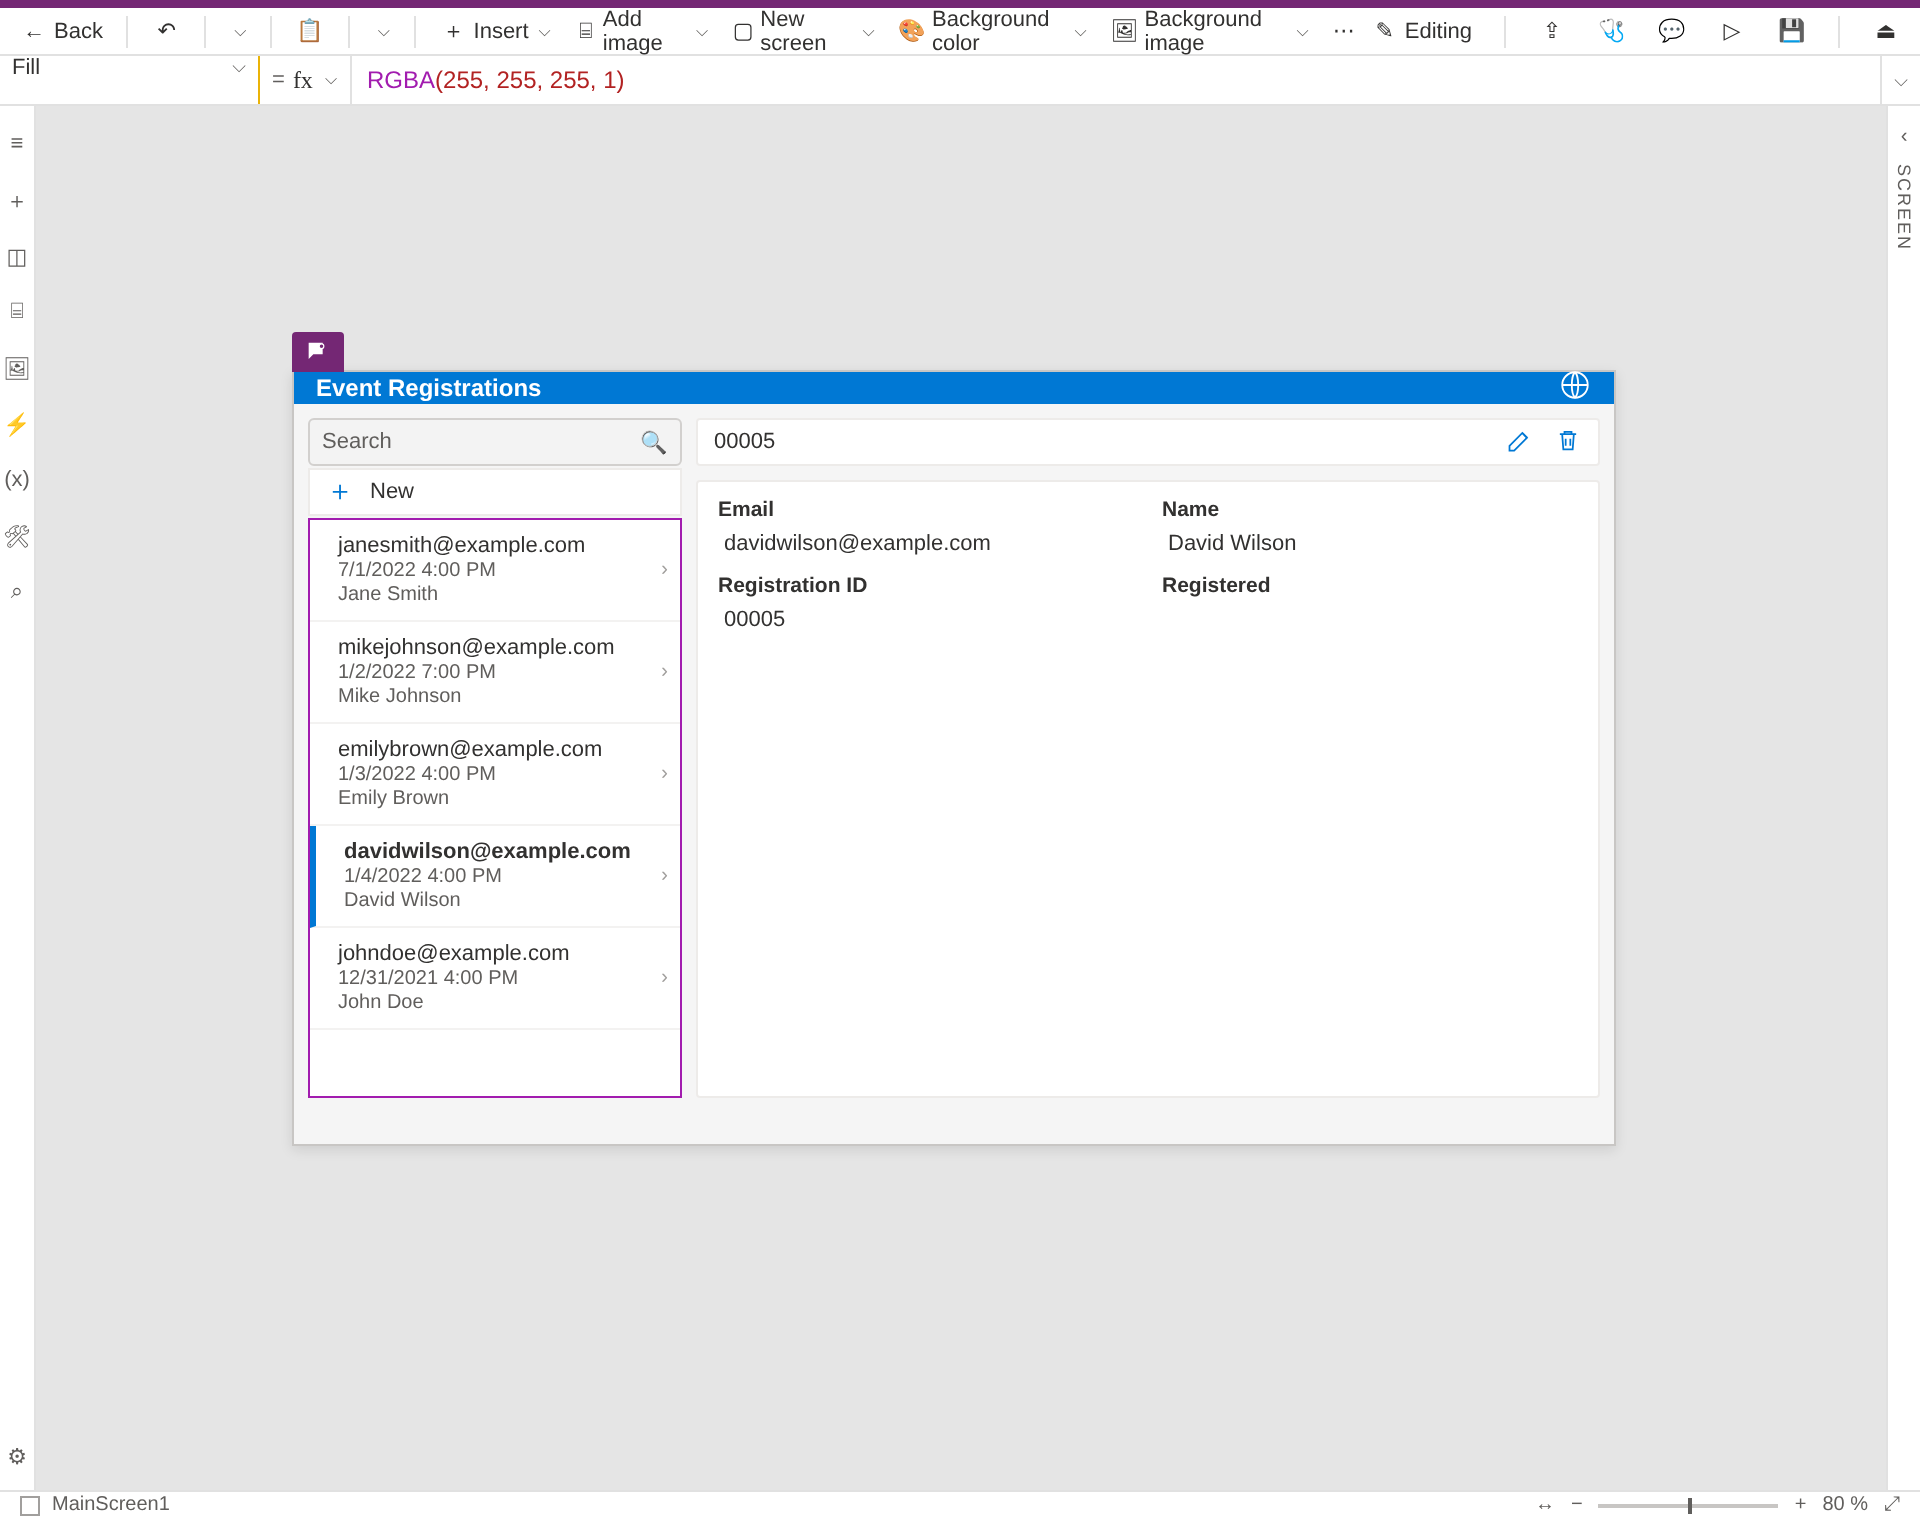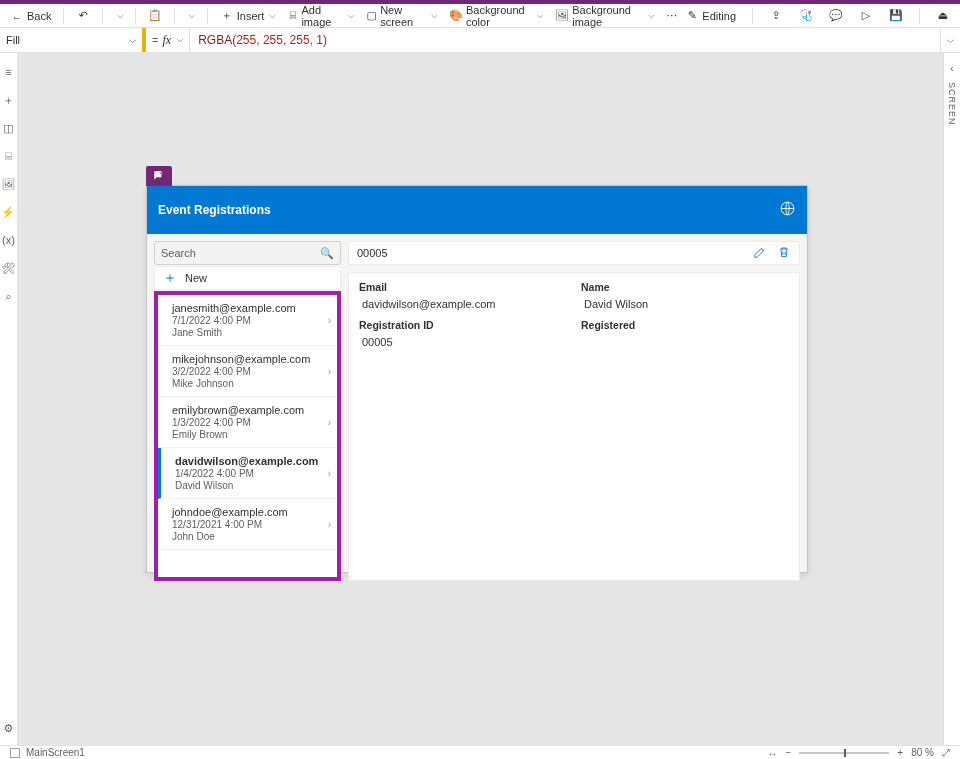--- a/index.html
+++ b/index.html
@@ -12,57 +12,57 @@
 .command-bar { height: 24px; background: #fff; border-bottom: 1px solid #e1e1e1; display: flex; align-items: center; padding: 0 6px; font-size: 11px; color: #323130; }
 .cmd-group { display: flex; align-items: center; gap: 4px; }
 .cmd-btn { display: flex; align-items: center; gap: 3px; padding: 2px 4px; cursor: pointer; color: #323130; }
 .cmd-sep { width: 1px; height: 16px; background: #e1e1e1; margin: 0 4px; }
 .cmd-icon { width: 14px; height: 14px; display: inline-flex; align-items: center; justify-content: center; }
 .cmd-right { margin-left: auto; display: flex; align-items: center; gap: 8px; }
 .chev-down { font-size: 8px; color: #605e5c; margin-left: 2px; }
 
 
 .formula-bar { height: 25px; background: #fff; border-bottom: 1px solid #e1e1e1; display: flex; align-items: center; font-size: 11px; }
-.property-sel { width: 146px; height: 100%; border-right: 4px solid #eab308; display: flex; align-items: center; padding: 0 6px; color: #323130; position: relative; }
+.property-sel { width: 130px; height: 100%; border-right: 1px solid #eab308; display: flex; padding: 0 6px; color: #323130; position: relative; }
 .property-sel::after { content: "⌵"; position: absolute; right: 6px; font-size: 9px; color: #605e5c; }
 .fx-block { display: flex; align-items: center; gap: 4px; padding: 0 6px; border-right: 1px solid #e1e1e1; height: 100%; }
 .eq-sign { color: #605e5c; }
-.fx-label { font-style: italic; font-family: Georgia, serif; font-size: 12px; color: #323130; }
+.fx-label { font-family: Georgia, serif; font-size: 12px; color: #323130; }
 .formula-input { flex: 1; padding: 0 8px; font-family: Consolas, monospace; font-size: 12px; height: 100%; display: flex; align-items: center; }
-.formula-func { color: #7f1d1d; }
+.formula-func { color: #a21caf; }
 .formula-args { color: #b22222; }
 .formula-expand { width: 20px; display: flex; align-items: center; justify-content: center; border-left: 1px solid #e1e1e1; height: 100%; color: #605e5c; font-size: 9px; }
 
 
 .main-row { display: flex; height: calc(759px - 4px - 24px - 25px - 14px); }
 .left-rail { width: 18px; border-right: 1px solid #e1e1e1; display: flex; flex-direction: column; align-items: center; gap: 14px; padding-top: 12px; }
 .rail-icon { width: 14px; height: 14px; color: #605e5c; cursor: pointer; display:flex; align-items:center; justify-content:center; font-size:11px;}
 .canvas-wrap { flex: 1; background: #e5e5e5; position: relative; overflow: hidden; }
 .right-rail { width: 17px; border-left: 1px solid #e1e1e1; display:flex; flex-direction:column; align-items:center; padding-top:10px; gap:8px;}
 .right-rail .collapse { font-size:10px; color:#605e5c;}
 .right-rail .vtext { writing-mode: vertical-rl; font-size:9px; color:#605e5c; letter-spacing:1px;}
 
 
 .form-outline { position: absolute; left: 128px; top: 132px; width: 662px; height: 388px; background: #f5f5f5; border: 1px solid #c8c6c4; box-shadow: 0 2px 6px rgba(0,0,0,0.1); }
 .fab { position: absolute; left: -1px; top: -20px; width: 26px; height: 20px; background: #742774; display: flex; align-items: center; justify-content: center; border-radius: 2px 2px 0 0; }
 .fab svg { width: 14px; height: 14px; fill: #fff; }
 
-.app-header { height: 48px; background: #0078d4; color: #fff; display: flex; align-items: center; padding: 0 11px; font-size: 12px; font-weight: 600; }
+.app-header { height: 16px; background: #0078d4; color: #fff; display: flex; align-items: center; padding: 0 11px; font-size: 12px; font-weight: 600; }
 .globe { margin-left: auto; }
 .globe svg { width: 17px; height: 17px; stroke: #fff; fill: none; stroke-width: 1.3; }
 
 .app-body { display: flex; padding: 7px; gap: 7px; height: calc(100% - 32px); }
 
 
 .left-panel { width: 187px; display: flex; flex-direction: column; gap: 1px; }
 .search-row { background: #fff; border: 1px solid #d2d0ce; border-radius: 3px; height: 24px; display: flex; align-items: center; padding: 0 6px; font-size: 11px; color: #605e5c; background:#f3f3f3;}
 .search-row .mag { margin-left: auto; color: #0078d4; }
 .new-row { background: #fff; border: 1px solid #edebe9; height: 24px; display: flex; align-items: center; padding: 0 8px; font-size: 11px; color: #323130; gap:8px;}
 .new-row .plus { color: #0078d4; font-size: 14px; font-weight:300;}
-.list-box { background: #fff; border: 4px solid #a21caf; flex:1; overflow:hidden; }
+.list-box { background: #fff; border: 1px solid #a21caf; flex:1; overflow:hidden; }
 .list-item { position:relative; padding: 7px 10px 7px 14px; border-bottom: 1px solid #f3f2f1; cursor:pointer;}
 .list-item .email { font-size: 11px; color: #323130; }
 .list-item .date { font-size: 10px; color: #605e5c; margin-top:1px;}
 .list-item .name { font-size: 10px; color: #605e5c; margin-top:1px;}
 .list-item .chev { position:absolute; right:6px; top:50%; transform:translateY(-50%); font-size:10px; color:#a19f9d;}
 .list-item.selected { border-left: 3px solid #0078d4; background:#fff;}
 .list-item.selected .email { font-weight:600;}
 
 
 .right-panel { flex:1; display:flex; flex-direction:column; gap:7px;}
@@ -234,21 +234,21 @@
           </div>
           <div class="list-box" id="record-list">
               <div class="list-item">
                 <div class="email">janesmith@example.com</div>
                 <div class="date">7/1/2022 4:00 PM</div>
                 <div class="name">Jane Smith</div>
                 <div class="chev">›</div>
               </div>
               <div class="list-item">
                 <div class="email">mikejohnson@example.com</div>
-                <div class="date">3/2/2022 4:00 PM</div>
+                <div class="date">1/2/2022 7:00 PM</div>
                 <div class="name">Mike Johnson</div>
                 <div class="chev">›</div>
               </div>
               <div class="list-item">
                 <div class="email">emilybrown@example.com</div>
                 <div class="date">1/3/2022 4:00 PM</div>
                 <div class="name">Emily Brown</div>
                 <div class="chev">›</div>
               </div>
               <div class="list-item selected">

